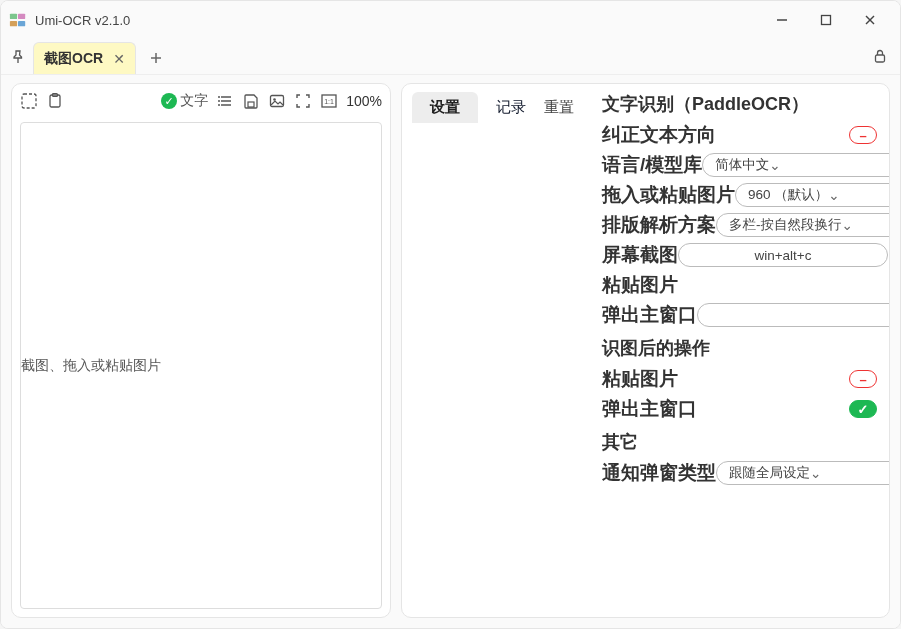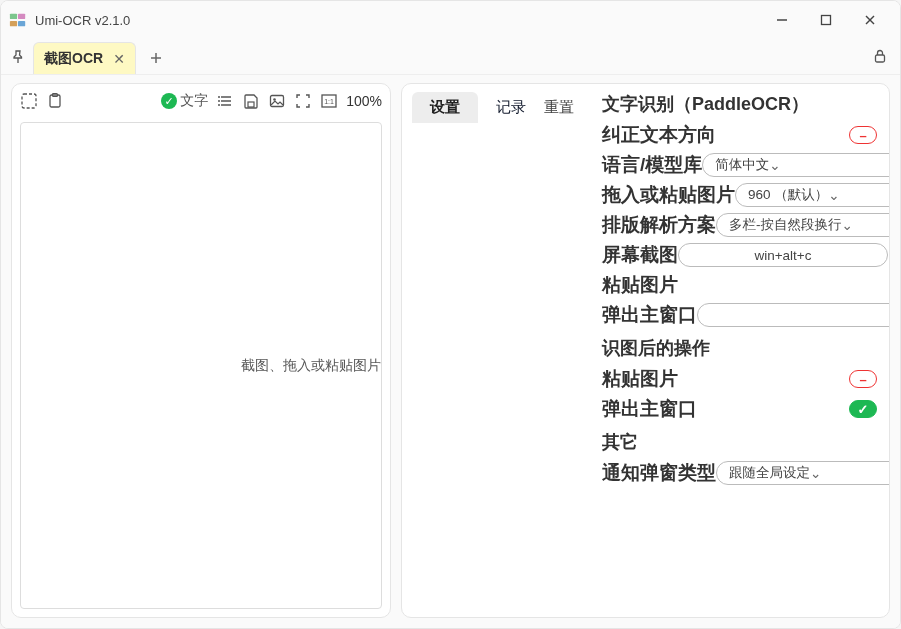--- a/index.html
+++ b/index.html
@@ -18,21 +18,21 @@
 .lock { position:absolute; right:12px; top:9px; color:#555;}
 .content { flex:1; display:flex; gap:10px; padding:8px 10px 10px 10px; background:#fafafa;}
 .panel { background:#fff; border:1px solid #e5e5e5; border-radius:10px; }
 .left { width: 380px; display:flex; flex-direction:column;}
 .left-toolbar { height:34px; display:flex; align-items:center; padding: 0 8px; gap:8px; color:#555;}
 .left-toolbar .group-right { margin-left:auto; display:flex; align-items:center; gap:8px;}
 .badge { display:flex;align-items:center;gap:3px;}
 .badge .dot { width:16px;height:16px;border-radius:50%;background:#1db853;display:flex;align-items:center;justify-content:center;color:#fff;font-size:11px;}
 .ico { width:18px;height:18px;display:flex;align-items:center;justify-content:center;}
 .zoom { font-size:14px;color:#333;}
-.dropzone { flex:1; margin:4px 8px 8px 8px; border:1px solid #ddd; border-radius:4px; display:flex;align-items:center;justify-content:flex-end; color:#555;}
+.dropzone { flex:1; margin:4px 8px 8px 8px; border:1px solid #ddd; border-radius:4px; display:flex;align-items:center;justify-content:flex-start; color:#555;}
 .right { flex:1; display:flex; flex-direction:row;}
 .rtabs { display:flex; align-items:center; height:40px; padding:6px 10px 0 10px;}
 .rtab { padding:6px 18px; border-radius:6px 6px 0 0; color:#0f172a; font-size:15px;}
 .rtab.active { background:#ededed; color:#222; font-weight:600;}
 .reset { margin-left:auto; color:#404040; font-size:15px; padding-right:6px;}
 .settings { flex:1; overflow:auto; padding: 2px 12px 10px 12px;}
 .section { font-weight:600; font-size:18px; padding:6px 0 4px 0;}
 .row { display:flex; align-items:center; min-height:30px; padding:1px 0;}
 .row .label { flex:0 0 auto; font-size:19px;font-weight:bold;}
 .row .ctrl { margin-left:auto;}

